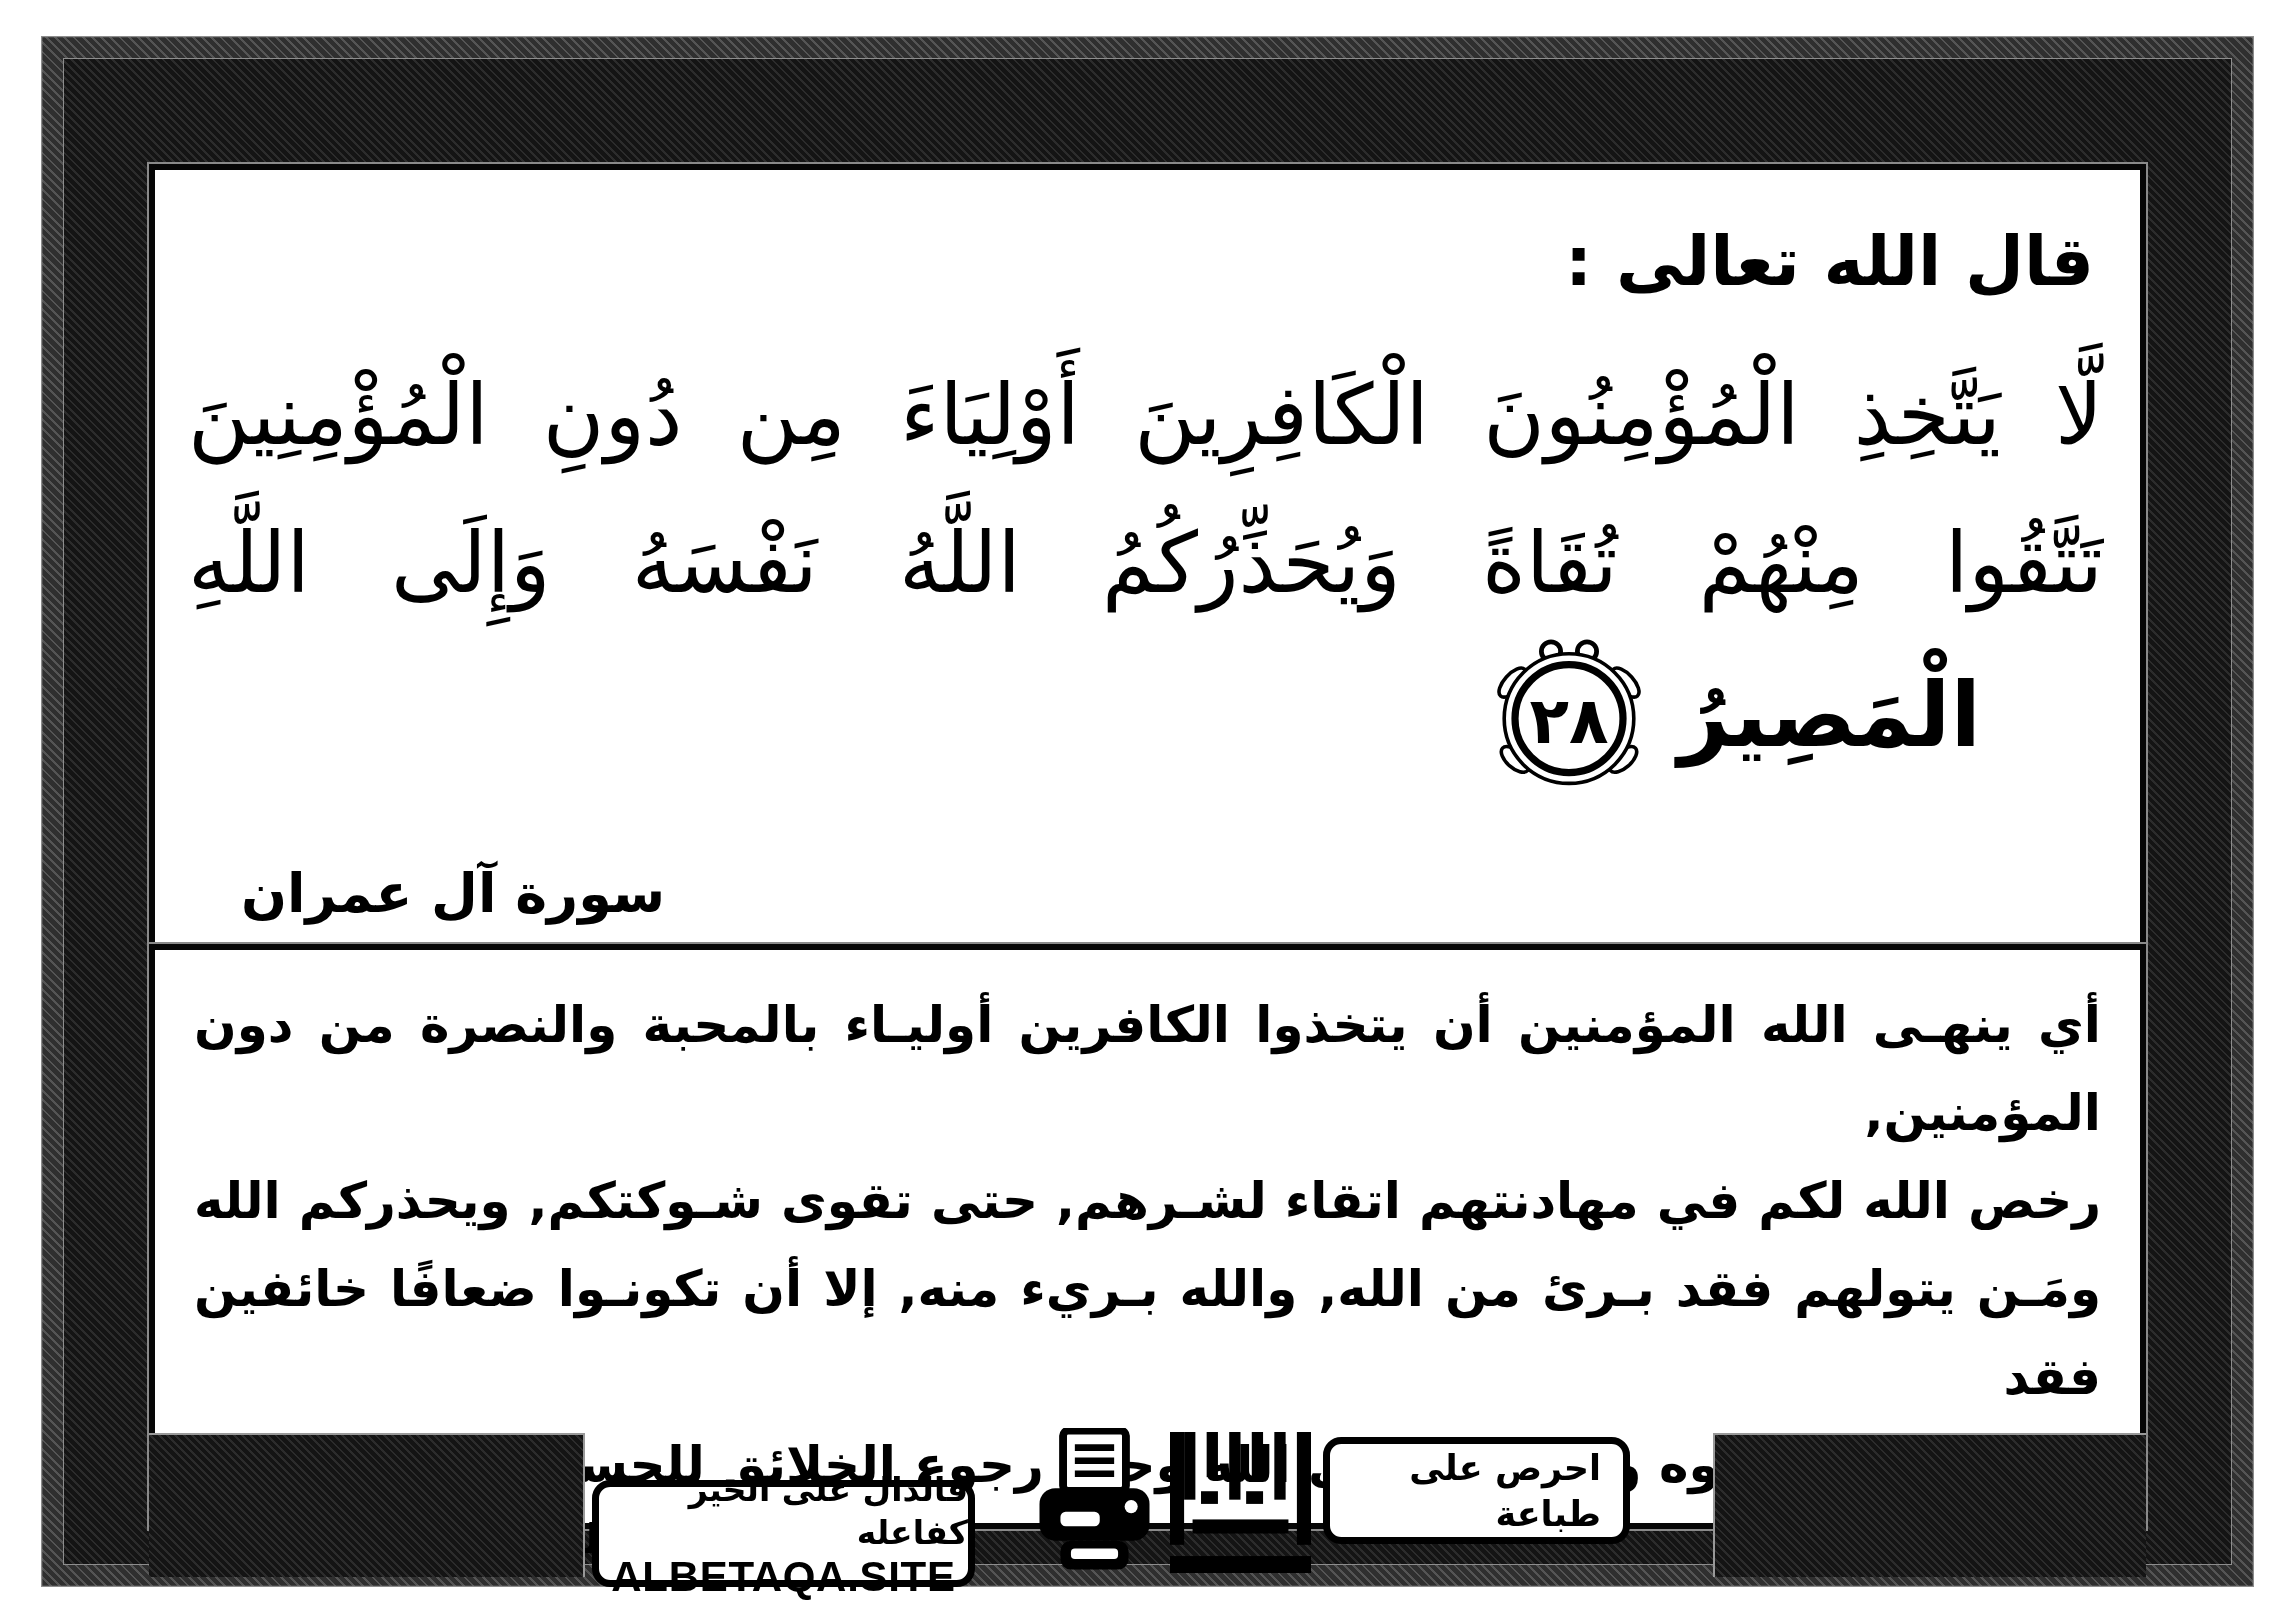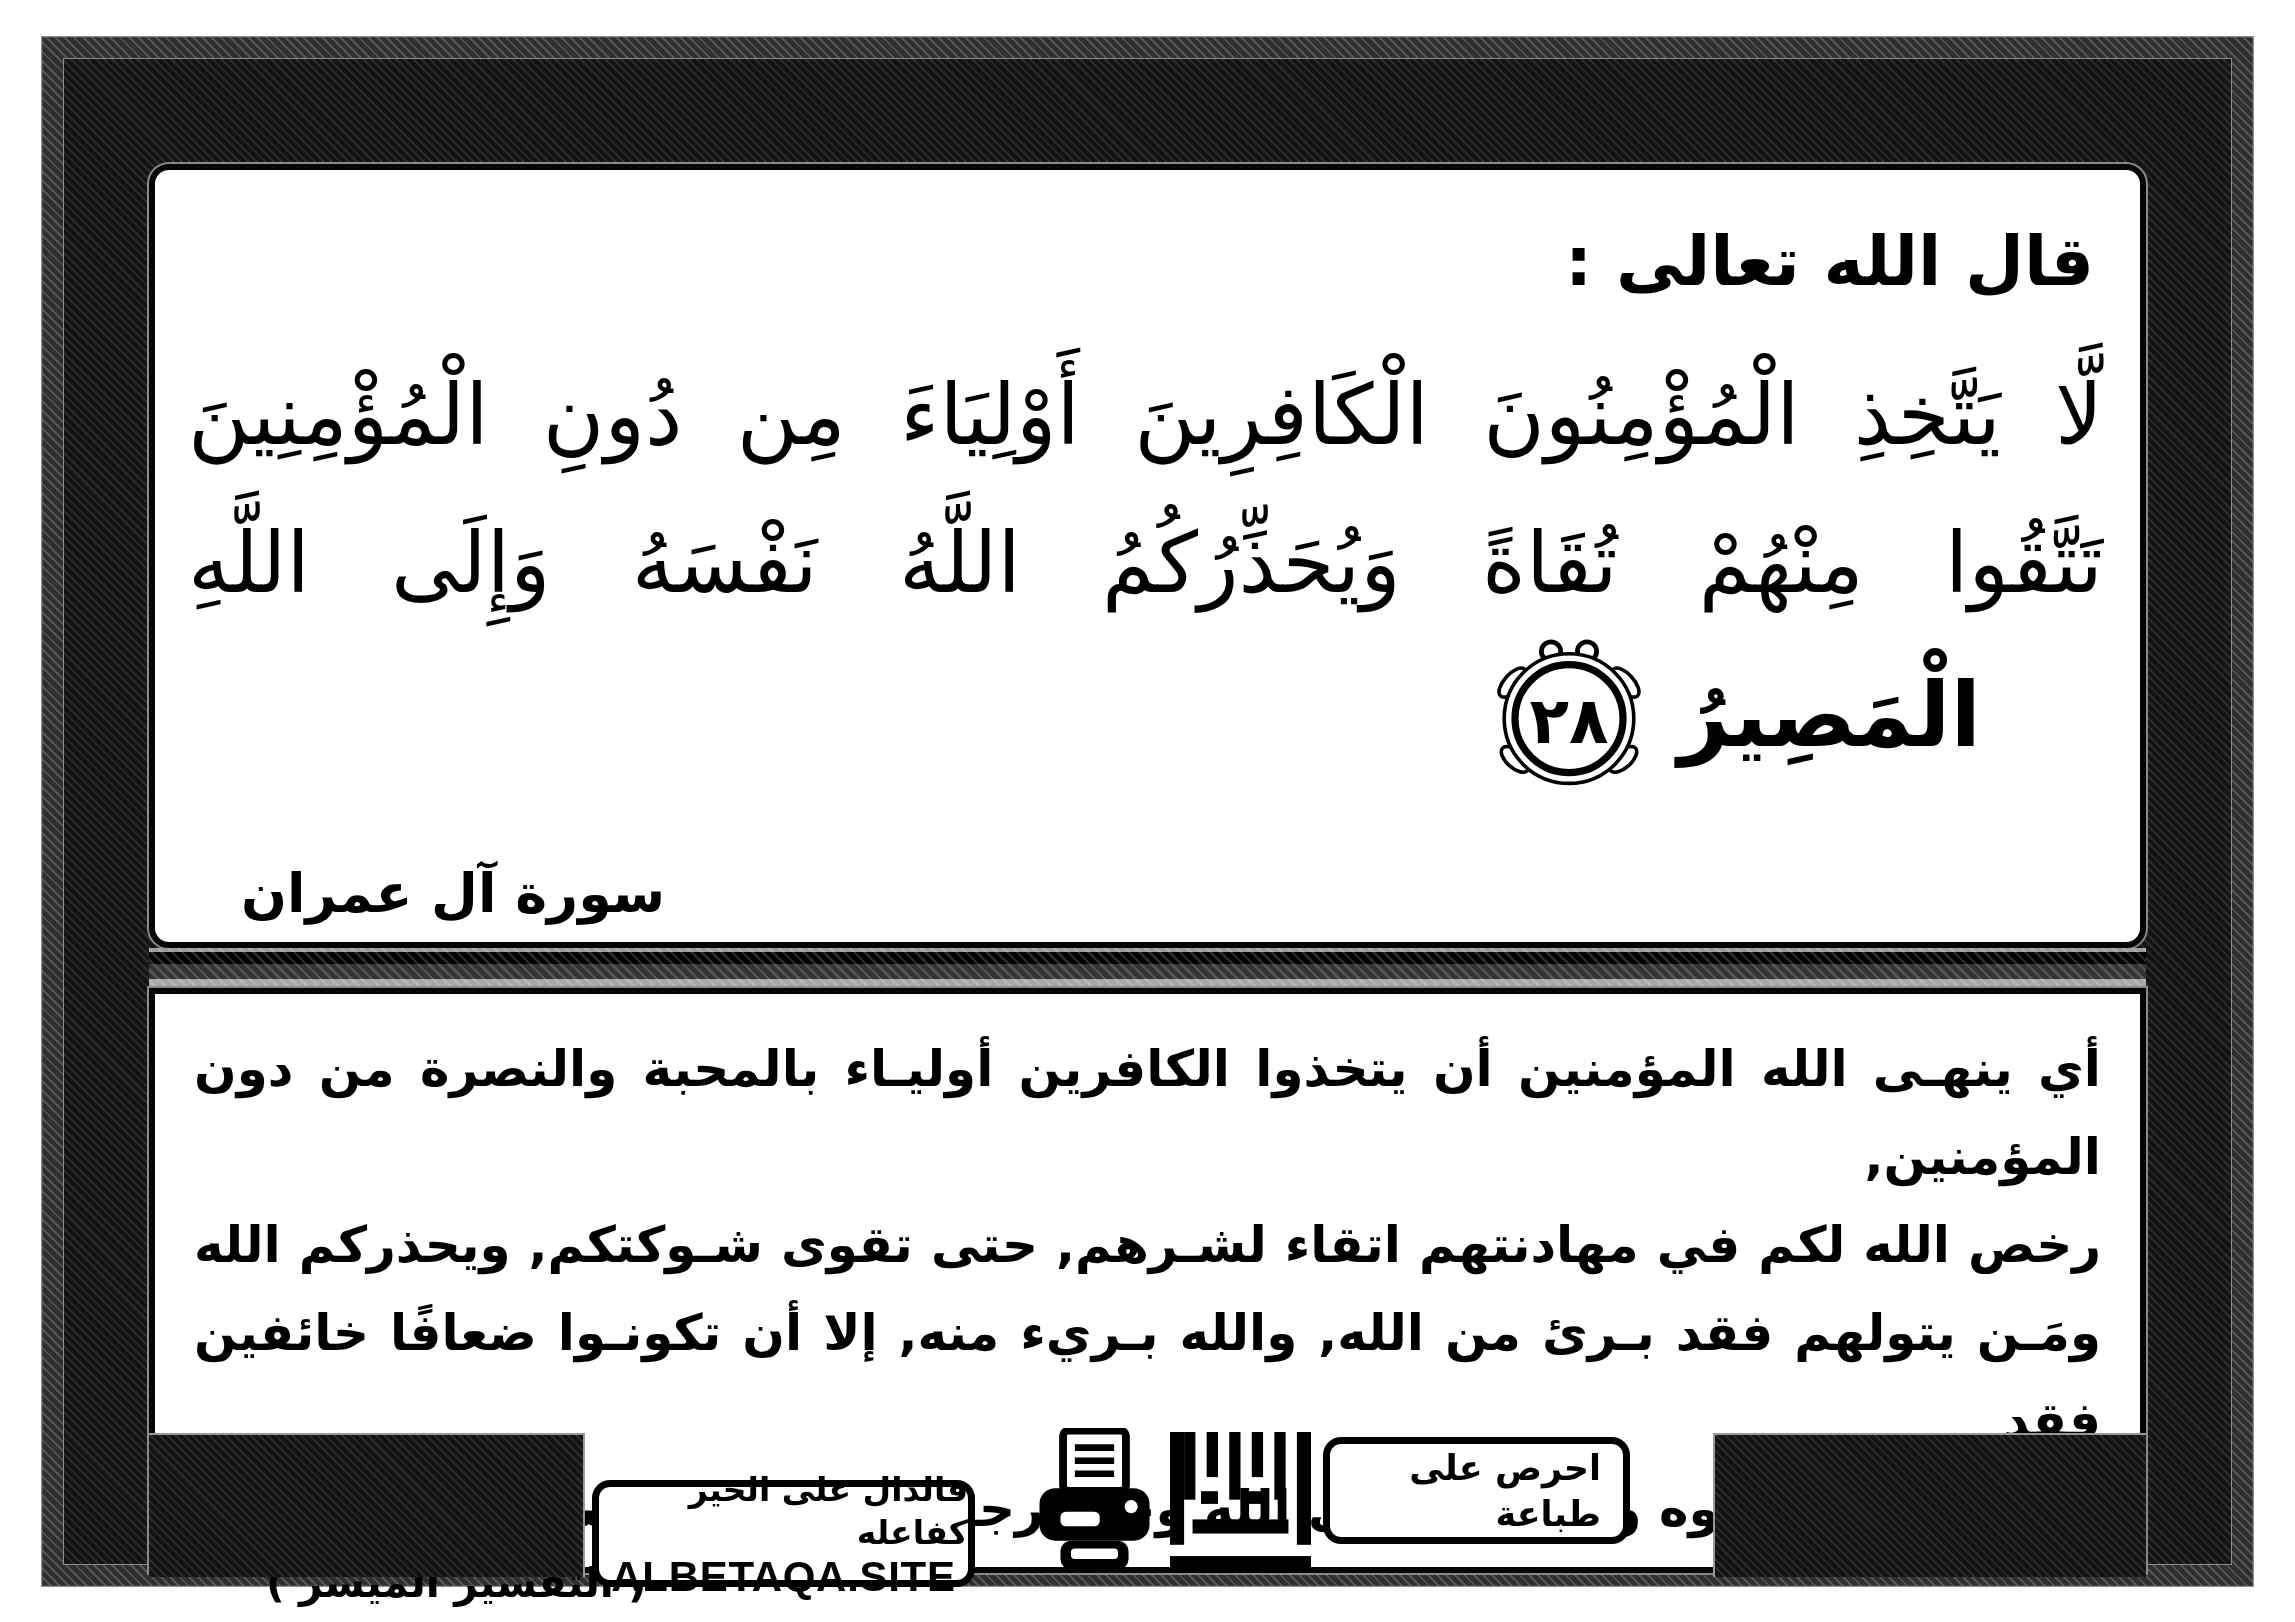--- a/index.html
+++ b/index.html
@@ -19,22 +19,22 @@
     position:absolute;inset:22px;
     background-color:#141414;
     background-image:repeating-linear-gradient(45deg,rgba(255,255,255,.10) 0 2px,rgba(0,0,0,0) 2px 5.9px);
     border:1.3px solid #8d8d8d;
   }
   
   .panel{
     position:absolute;background:#ffffff;border:6.5px solid #060606;
     box-shadow:0 0 0 2px #8a8a8a;box-sizing:border-box;
   }
-  .verse-panel{left:149px;top:164px;width:1997px;height:784px;border-radius:20px;}
-  .tafsir-panel{left:149px;top:988px;width:1997px;height:585px;}
+  .verse-panel{left:149px;top:164px;width:1997px;height:784px;}
+  .tafsir-panel{left:149px;top:944px;width:1997px;height:585px;}
   
   .divider{
     position:absolute;left:149px;top:948px;width:1997px;height:44px;
     background-image:
       repeating-linear-gradient(45deg,rgba(255,255,255,.16) 0 2.6px,rgba(0,0,0,0) 2.6px 7.2px),
       linear-gradient(180deg,#9c9c9c 0 10%,#000 10% 36%,#343434 36% 70%,#a7a7a7 70% 87%,#050505 87% 100%);
   }
   
   .qala-header{
     position:absolute;top:52px;right:46px;font-size:68px;font-weight:bold;

